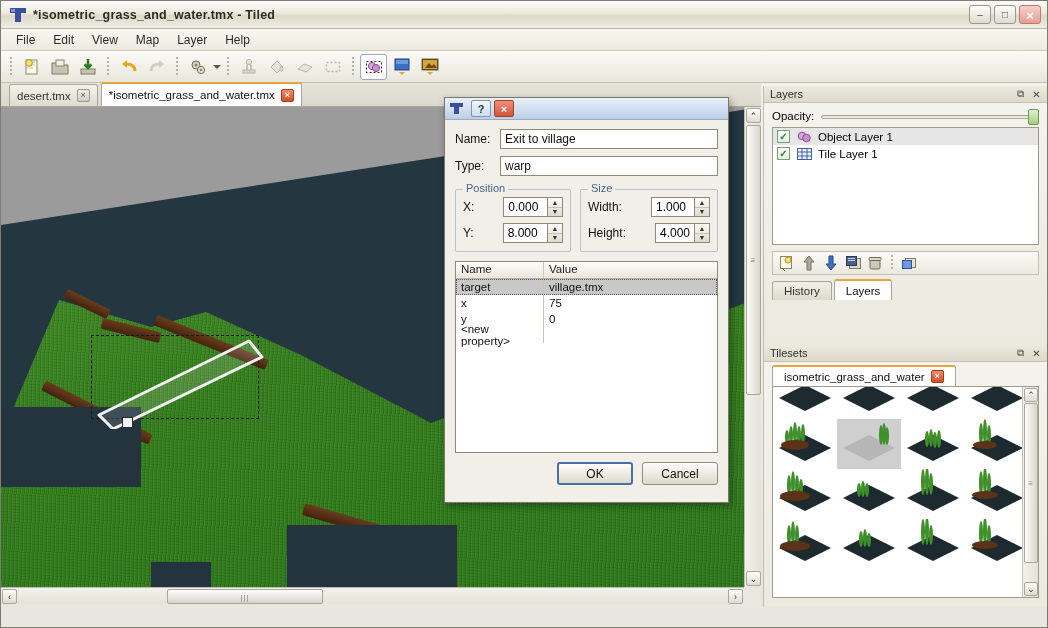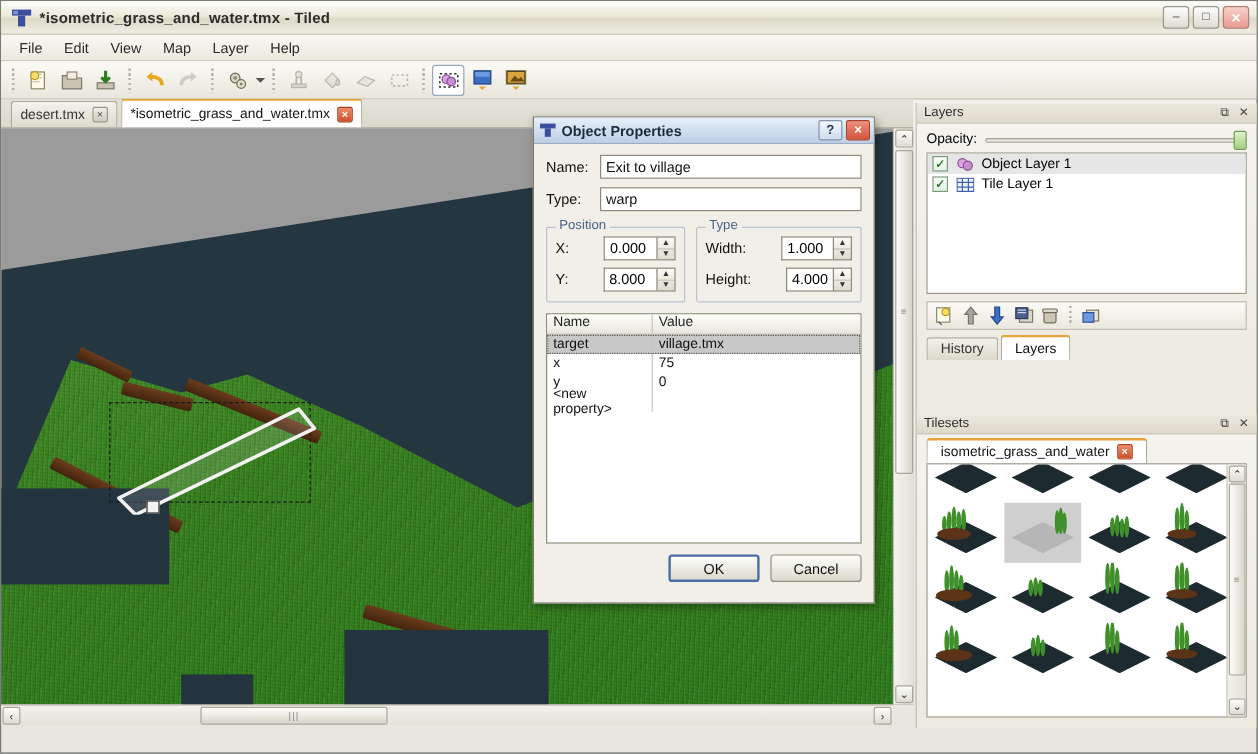--- a/index.html
+++ b/index.html
@@ -649,21 +649,20 @@
       </div>
     </div>
   </div>
 
   <div class="dialog">
     <div class="dlg-title">
       <div class="dlg-logo">
         <div class="a"></div>
           <div class="b"></div>
         </div>
-      <div class="t">Object Properties</div>
       <div class="dbtn">?</div>
       <div class="dbtn red">×</div>
     </div>
     <div class="dlg-body">
       <div class="frow">
         <div class="flabel">Name:</div>
         <div class="finput">Exit to village</div>
       </div>
       <div class="frow">
         <div class="flabel">Type:</div>
@@ -687,21 +686,21 @@
             <div class="spin">
               <div class="val">8.000</div>
               <div class="btns">
                 <div>▲</div>
                 <div>▼</div>
               </div>
               </div>
           </div>
         </div>
         <div class="group">
-          <div class="glegend">Type</div>
+          <div class="glegend">Size</div>
           <div class="srow">
             <span class="slabel">Width:</span>
             <div class="spin">
               <div class="val">1.000</div>
               <div class="btns">
                 <div>▲</div>
                 <div>▼</div>
               </div>
               </div>
           </div>

